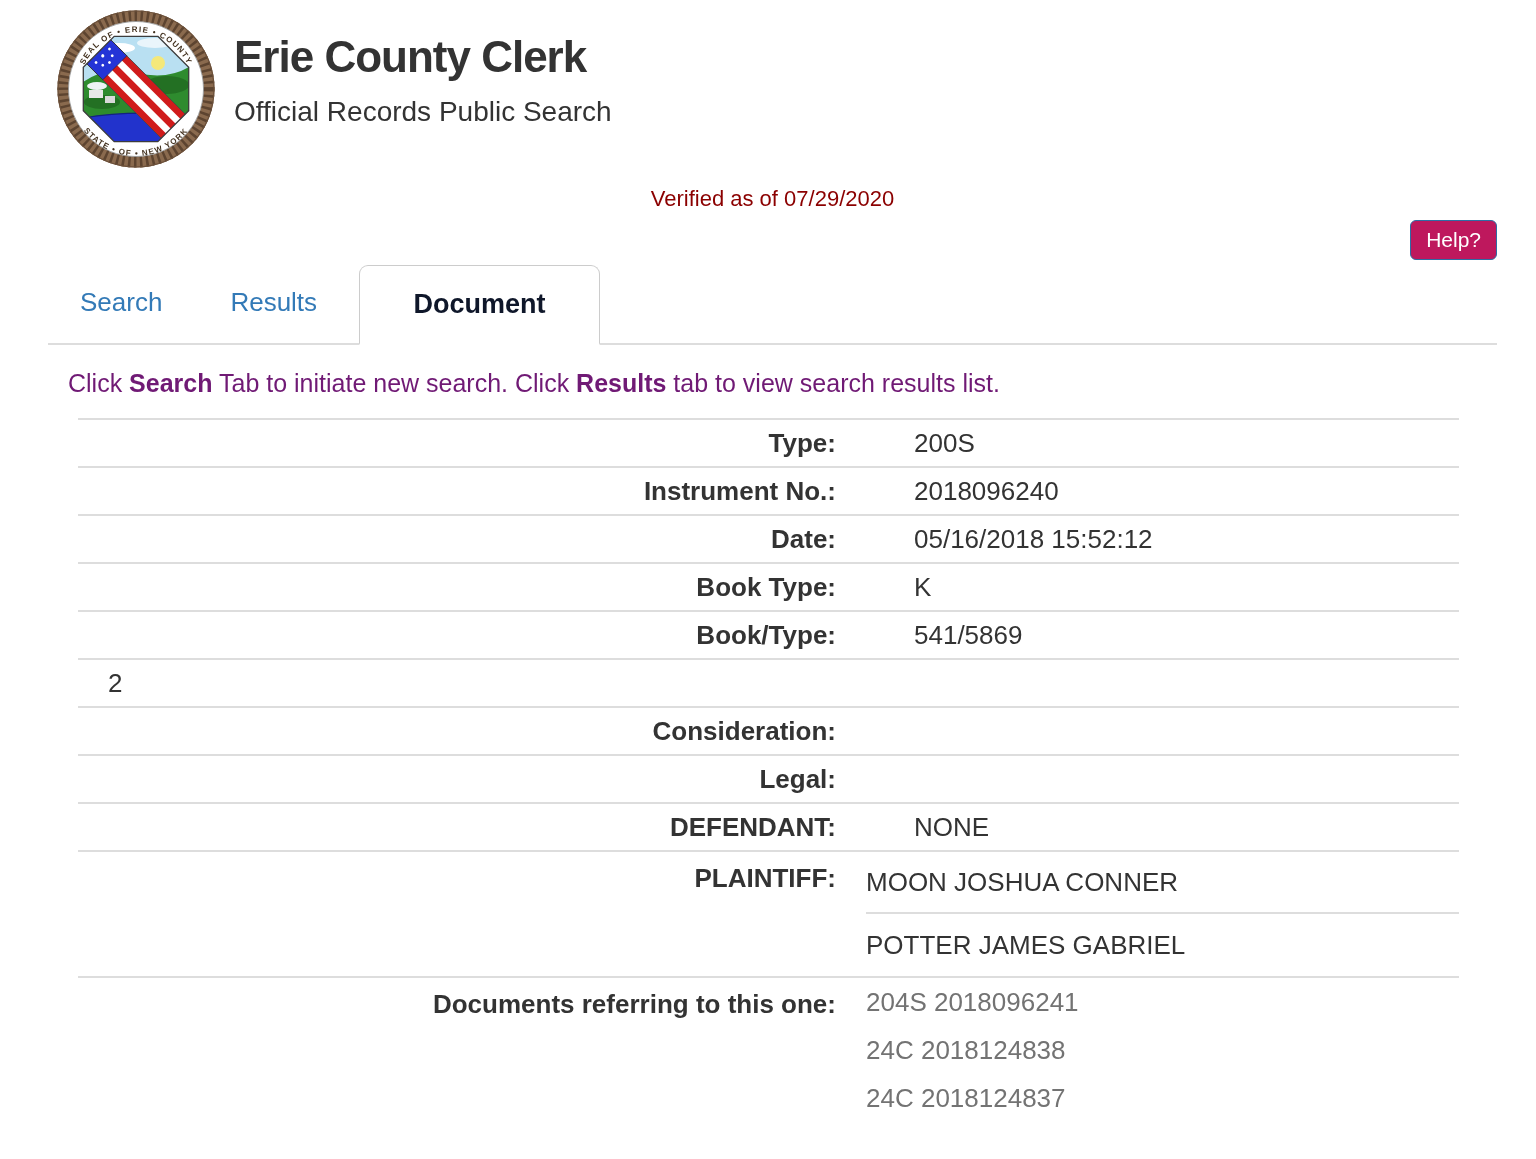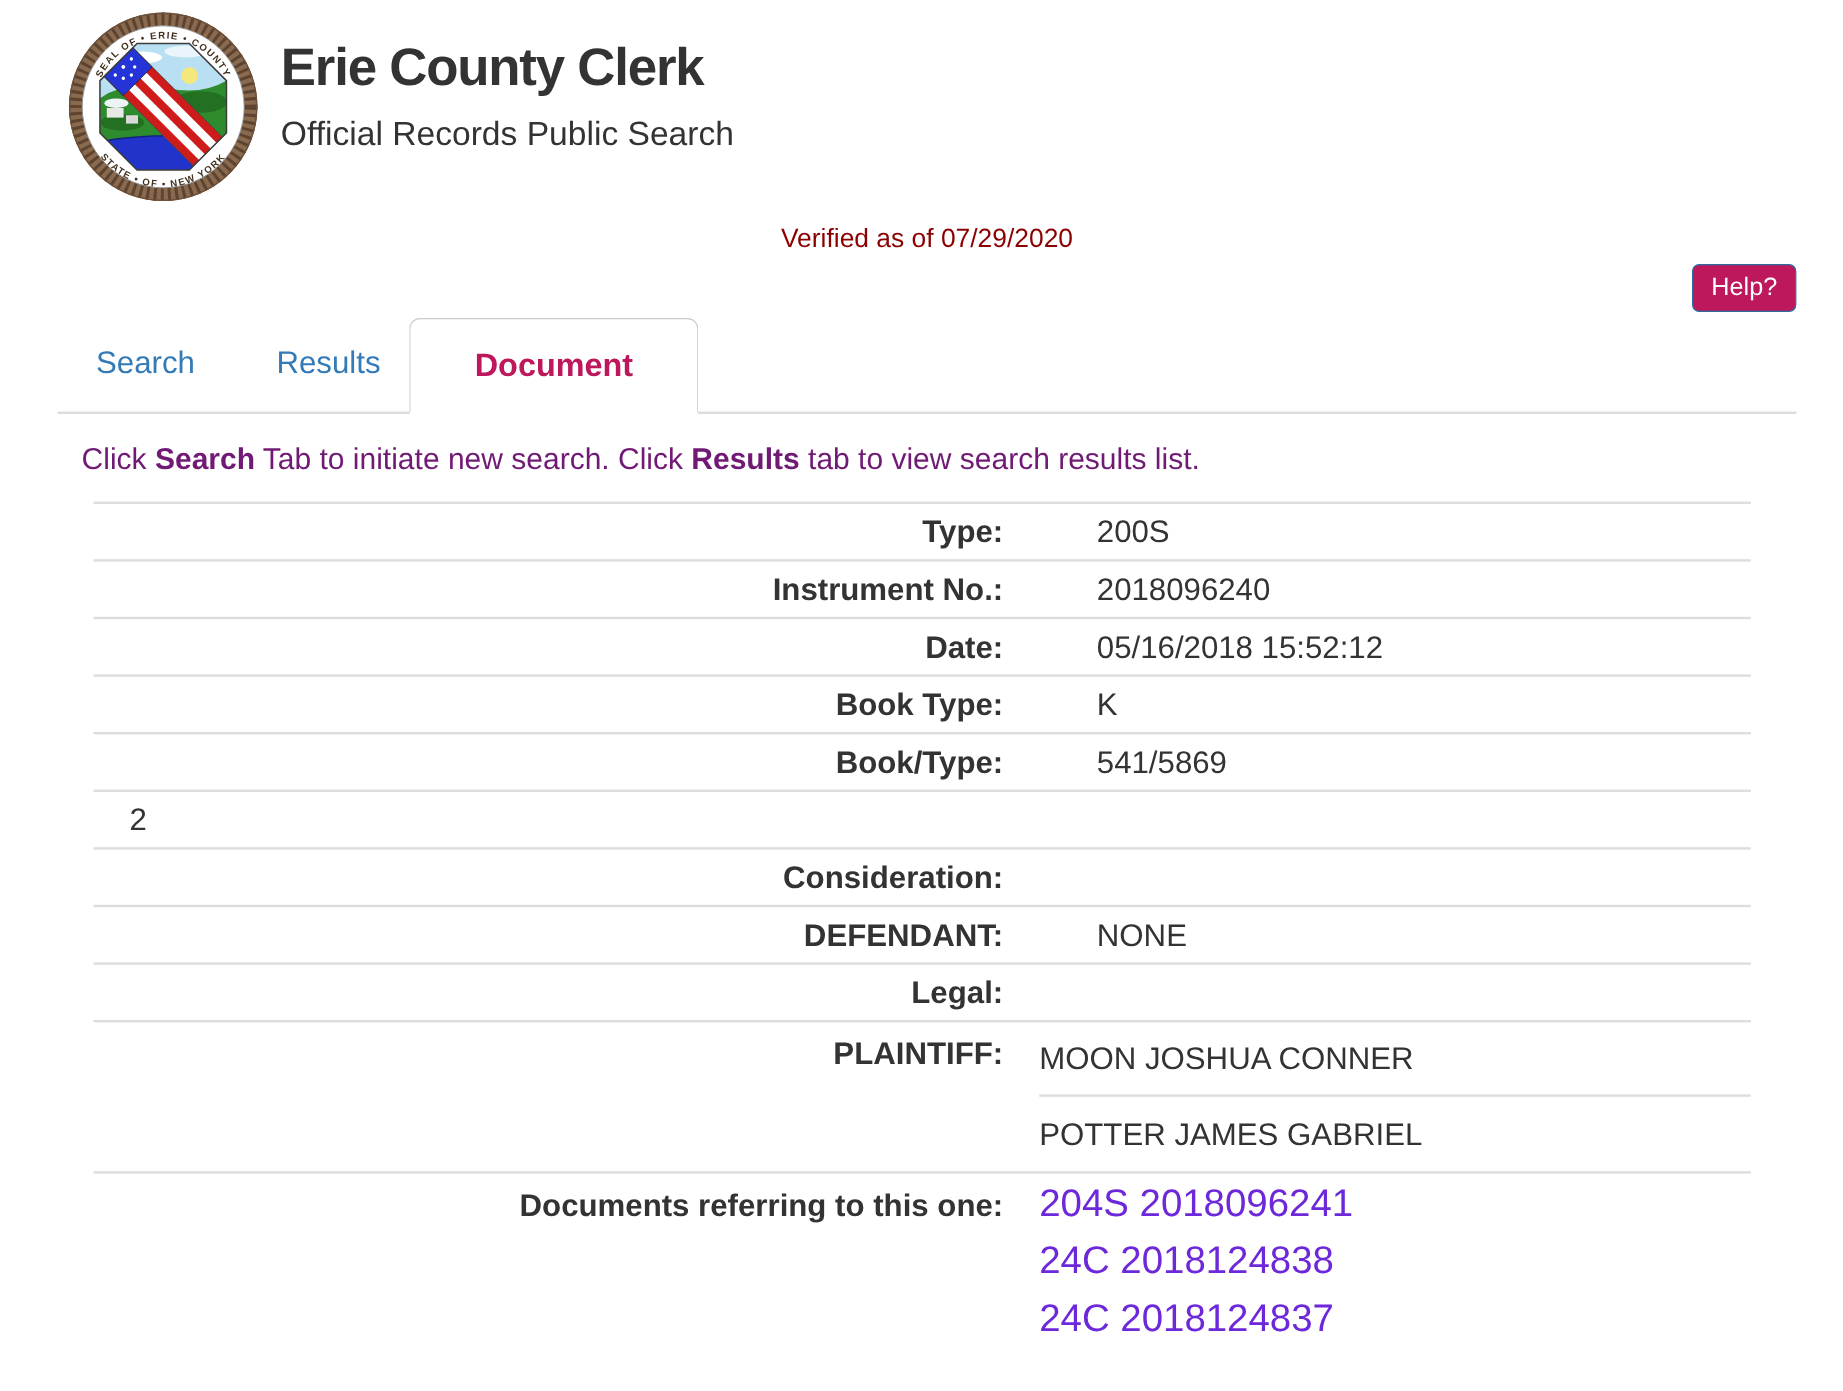--- a/index.html
+++ b/index.html
@@ -43,27 +43,27 @@
     display: flex; align-items: flex-end;
     border-bottom: 2px solid #ddd;
   }
   .tab-link {
     color: #337ab7; font-size: 26px;
     padding: 0 16px 25px 16px; cursor: pointer;
   }
   .tab-link-search { margin-left: 16px; }
   .tab-link-results { margin-left: 36px; }
   .tab-active {
-    margin-left: 8px; margin-bottom: -2px;
+    margin-left: 26px; margin-bottom: -2px;
     width: 241px; height: 80px;
     background: #fff;
     border: 1px solid #ccc; border-bottom: 2px solid #fff;
     border-radius: 9px 9px 0 0;
     display: flex; align-items: center; justify-content: center;
-    font-size: 27px; font-weight: bold; color: #be185d;
+    font-size: 27px; font-weight: bold; color: #0f172a;
     cursor: pointer;
   }
 
   
   .instruction { margin: 24px 0 0 20px; font-size: 25px; color: #701a75; }
   .instruction b { font-weight: bold; }
 
   
   .detail-table { margin: 20px 0 0 30px; width: 1381px; }
   .drow { border-top: 2px solid #ddd; display: flex; }
@@ -71,21 +71,21 @@
   .dlabel {
     flex: 0 0 758px; text-align: right;
     font-weight: bold; font-size: 26px; color: #333;
     padding-right: 0;
   }
   .dvalue { flex: 1; margin-left: 30px; font-size: 26px; color: #333; }
   .drow-multi .dlabel { padding-top: 11px; }
   .vline { height: 62px; display: flex; align-items: center; }
   .vline-divided { border-bottom: 2px solid #ddd; }
   .link-line { height: 48px; display: flex; align-items: center; }
-  .doc-link { color: #6d28d9; font-size: 32px; cursor: pointer; text-decoration: none; }
+  .doc-link { color: #737373; font-size: 26px; cursor: pointer; text-decoration: none; }
 </style>
 </head>
 <body>
 
 <div class="page">
 
   <div class="header">
     <div class="seal-wrap">
       <svg viewBox="0 0 158 158" width="158" height="158">
         <defs>
@@ -190,26 +190,26 @@
       <div class="dvalue">541/5869</div>
     </div>
     <div class="drow drow-simple">
       <div class="dvalue">2</div>
     </div>
     <div class="drow drow-simple">
       <div class="dlabel">Consideration:</div>
       <div class="dvalue"></div>
     </div>
     <div class="drow drow-simple">
+      <div class="dlabel">Legal:</div>
+      <div class="dvalue"></div>
+    </div>
+    <div class="drow drow-simple">
       <div class="dlabel">DEFENDANT:</div>
       <div class="dvalue">NONE</div>
-    </div>
-    <div class="drow drow-simple">
-      <div class="dlabel">Legal:</div>
-      <div class="dvalue"></div>
     </div>
 
     <div class="drow drow-multi">
       <div class="dlabel">PLAINTIFF:</div>
       <div class="dvalue">
         <div class="vline vline-divided">MOON JOSHUA CONNER</div>
         <div class="vline">POTTER JAMES GABRIEL</div>
       </div>
     </div>
 

